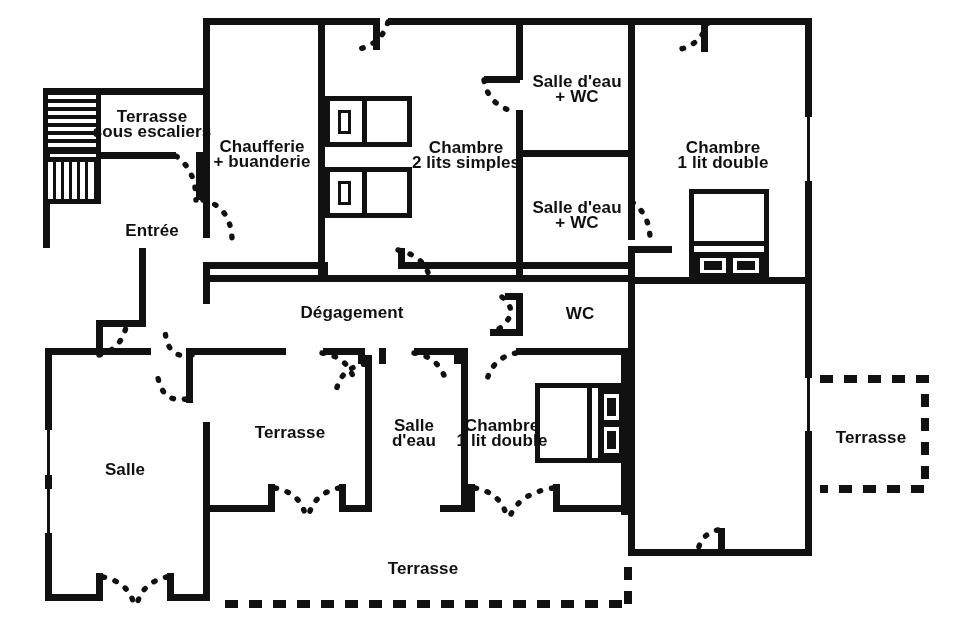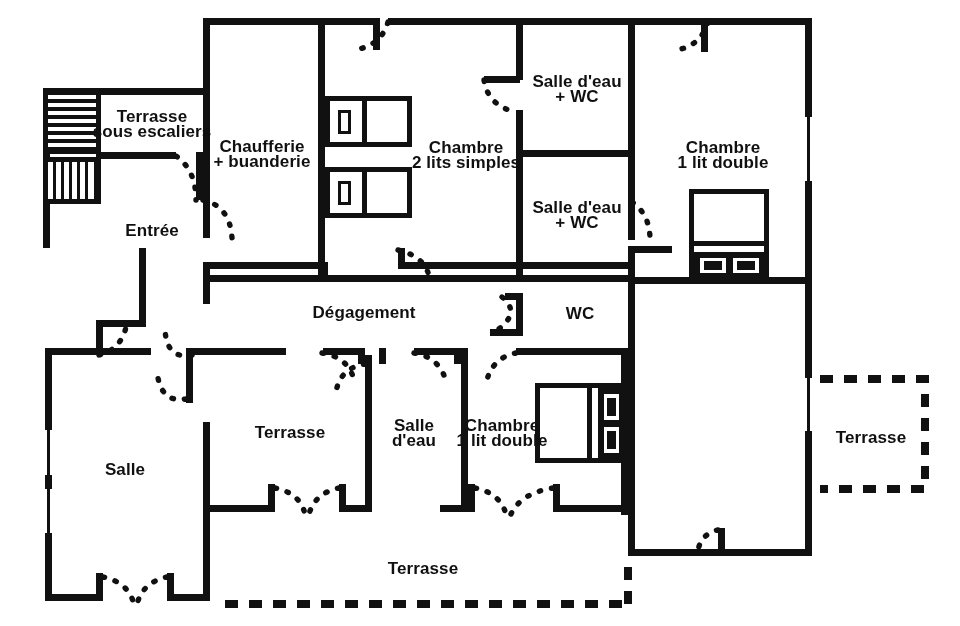--- a/index.html
+++ b/index.html
@@ -232,21 +232,21 @@
   <div class="rlabel" style="left:262px;top:154px;">Chaufferie
 +  buanderie</div>
   <div class="rlabel" style="left:466px;top:155px;">Chambre
 2 lits simples</div>
   <div class="rlabel" style="left:577px;top:89px;">Salle d'eau
 +  WC</div>
   <div class="rlabel" style="left:577px;top:215px;">Salle d'eau
 +  WC</div>
   <div class="rlabel" style="left:723px;top:155px;">Chambre
 1 lit double</div>
-  <div class="rlabel" style="left:364px;top:313px;">Dégagement</div>
+  <div class="rlabel" style="left:352px;top:313px;">Dégagement</div>
   <div class="rlabel" style="left:580px;top:314px;">WC</div>
   <div class="rlabel" style="left:125px;top:470px;">Salle</div>
   <div class="rlabel" style="left:290px;top:433px;">Terrasse</div>
   <div class="rlabel" style="left:414px;top:433px;">Salle
 d'eau</div>
   <div class="rlabel" style="left:502px;top:433px;">Chambre
 1 lit double</div>
   <div class="rlabel" style="left:423px;top:569px;">Terrasse</div>
   <div class="rlabel" style="left:871px;top:438px;">Terrasse</div>
 

